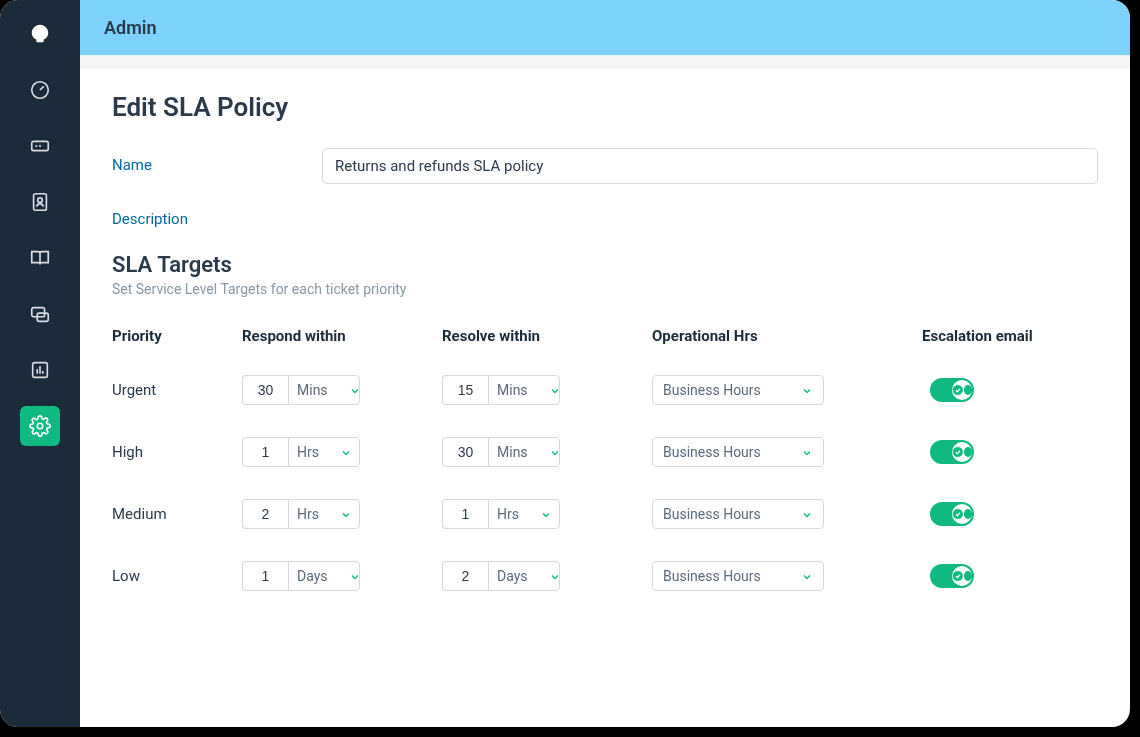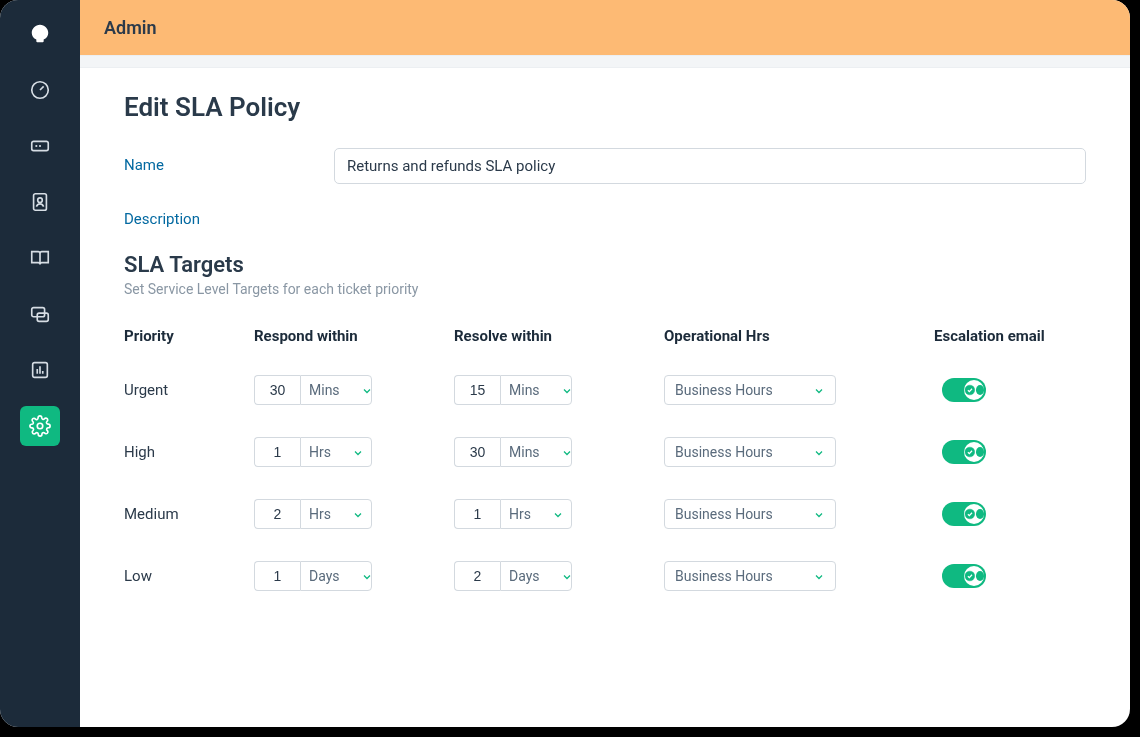--- a/index.html
+++ b/index.html
@@ -55,29 +55,29 @@
     overflow: hidden;
   }
   .topbar {
     height: 56px;
     display: flex; align-items: center;
     padding: 0 24px;
     border-bottom: 1px solid #eceff2;
     font-size: 18px;
     font-weight: 600;
     color: #2b3a4a;
-    background: #fdba74;
+    background: #7dd3fc;
   }
   .divider-strip {
     height: 12px;
     background: #f3f5f7;
     border-bottom: 1px solid #eceff2;
   }
   .content {
-    padding: 24px 44px;
+    padding: 24px 32px;
     overflow-y: auto;
     flex: 1;
   }
   h1.page-title {
     font-size: 26px;
     font-weight: 600;
     color: #2a3a4a;
     margin-bottom: 26px;
   }
   .form-row {

